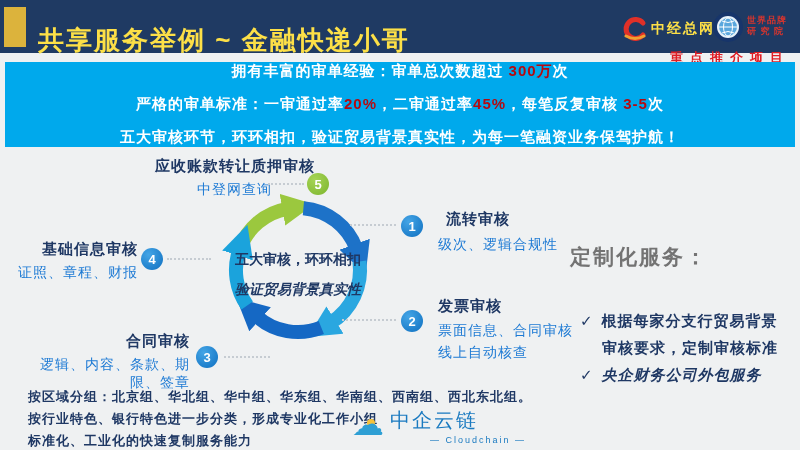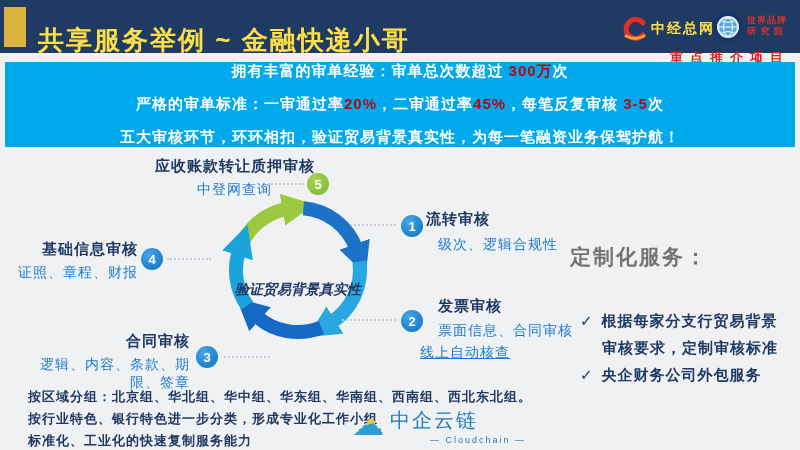--- a/index.html
+++ b/index.html
@@ -101,52 +101,53 @@
           <path d="M0,0 L10,5 L0,10 z" fill="#1ba3dc"></path>
         </marker>
     </defs>
     <path d="M34.7,68.8 A62,62 0 0 1 82.2,28.9" fill="none" stroke="#9bc83e" stroke-width="14" marker-end="url(#mGreen)"></path>
     <path d="M98.4,28.2 A62,62 0 0 1 151.3,68.8" fill="none" stroke="#1d72c8" stroke-width="14" marker-end="url(#mDark)"></path>
     <path d="M154.4,81.4 A62,62 0 0 1 125.9,142.6" fill="none" stroke="#2aa7e0" stroke-width="14" marker-end="url(#mLight)"></path>
     <path d="M116.3,147.5 A62,62 0 0 1 51.5,136.1" fill="none" stroke="#1568c4" stroke-width="14" marker-end="url(#mMid)"></path>
     <path d="M42.2,125.6 A62,62 0 0 1 34.0,70.8" fill="none" stroke="#1ba3dc" stroke-width="14" marker-end="url(#mTeal)"></path>
   </svg>
 
+  <div class="center-txt" style="left:228px;top:251px;">五大审核，环环相扣</div>
   <div class="center-txt" style="left:228px;top:281px;font-style:italic;">验证贸易背景真实性</div>
 
   <div class="step-title" style="left:155px;top:157px;">应收账款转让质押审核</div>
   <div class="step-sub" style="left:197px;top:181px;">中登网查询</div>
   <div class="dot" style="left:268px;top:183px;width:36px;"></div>
   <div class="badge green" style="left:307px;top:173px;">5</div>
 
   <div class="dot" style="left:350px;top:224px;width:46px;"></div>
   <div class="badge blue" style="left:401px;top:215px;">1</div>
-  <div class="step-title" style="left:426px;top:210px;text-align:center;">流转审核</div>
+  <div class="step-title" style="left:446px;top:210px;text-align:center;">流转审核</div>
   <div class="step-sub" style="left:438px;top:236px;">级次、逻辑合规性</div>
 
   <div class="dot" style="left:342px;top:319px;width:54px;"></div>
   <div class="badge blue" style="left:401px;top:310px;">2</div>
   <div class="step-title" style="left:438px;top:297px;">发票审核</div>
   <div class="step-sub" style="left:438px;top:322px;">票面信息、合同审核</div>
-  <div class="step-sub" style="left:420px;top:344px;text-decoration:underline;">线上自动核查</div>
+  <div class="step-sub" style="left:438px;top:344px;">线上自动核查</div>
 
   <div class="step-title r-align" style="left:18px;top:240px;width:120px;">基础信息审核</div>
   <div class="step-sub r-align" style="left:18px;top:264px;width:120px;">证照、章程、财报</div>
   <div class="dot" style="left:167px;top:258px;width:44px;"></div>
   <div class="badge blue" style="left:141px;top:248px;">4</div>
 
   <div class="step-title r-align" style="left:12px;top:332px;width:178px;">合同审核</div>
   <div class="step-sub r-align" style="left:12px;top:356px;width:178px;">逻辑、内容、条款、期限、签章</div>
   <div class="badge blue" style="left:196px;top:346px;">3</div>
   <div class="dot" style="left:224px;top:356px;width:46px;"></div>
 
   <div class="cs-title">定制化服务：</div>
   <div class="cs-line" style="left:580px;top:280px;"><span class="check">✓</span><span>根据每家分支行贸易背景</span></div>
   <div class="cs-line" style="left:602px;top:307px;">审核要求，定制审核标准</div>
-  <div class="cs-line" style="left:580px;top:334px;"><span class="check">✓</span><span>央企财务公司外包服务</span></div>
+  <div class="cs-line" style="left:580px;top:334px;font-style:italic;"><span class="check">✓</span><span>央企财务公司外包服务</span></div>
 
   <div class="f-line" style="top:388px;">按区域分组：北京组、华北组、华中组、华东组、华南组、西南组、西北东北组。</div>
   <div class="f-line" style="top:410px;">按行业特色、银行特色进一步分类，形成专业化工作小组</div>
   <div class="f-line" style="top:432px;">标准化、工业化的快速复制服务能力</div>
 
   <div class="cloud-logo">
     <div class="cloud-icon">
       <span class="cloud-dot"></span>
       <span class="cloud-glyph">☁</span>
     </div>

